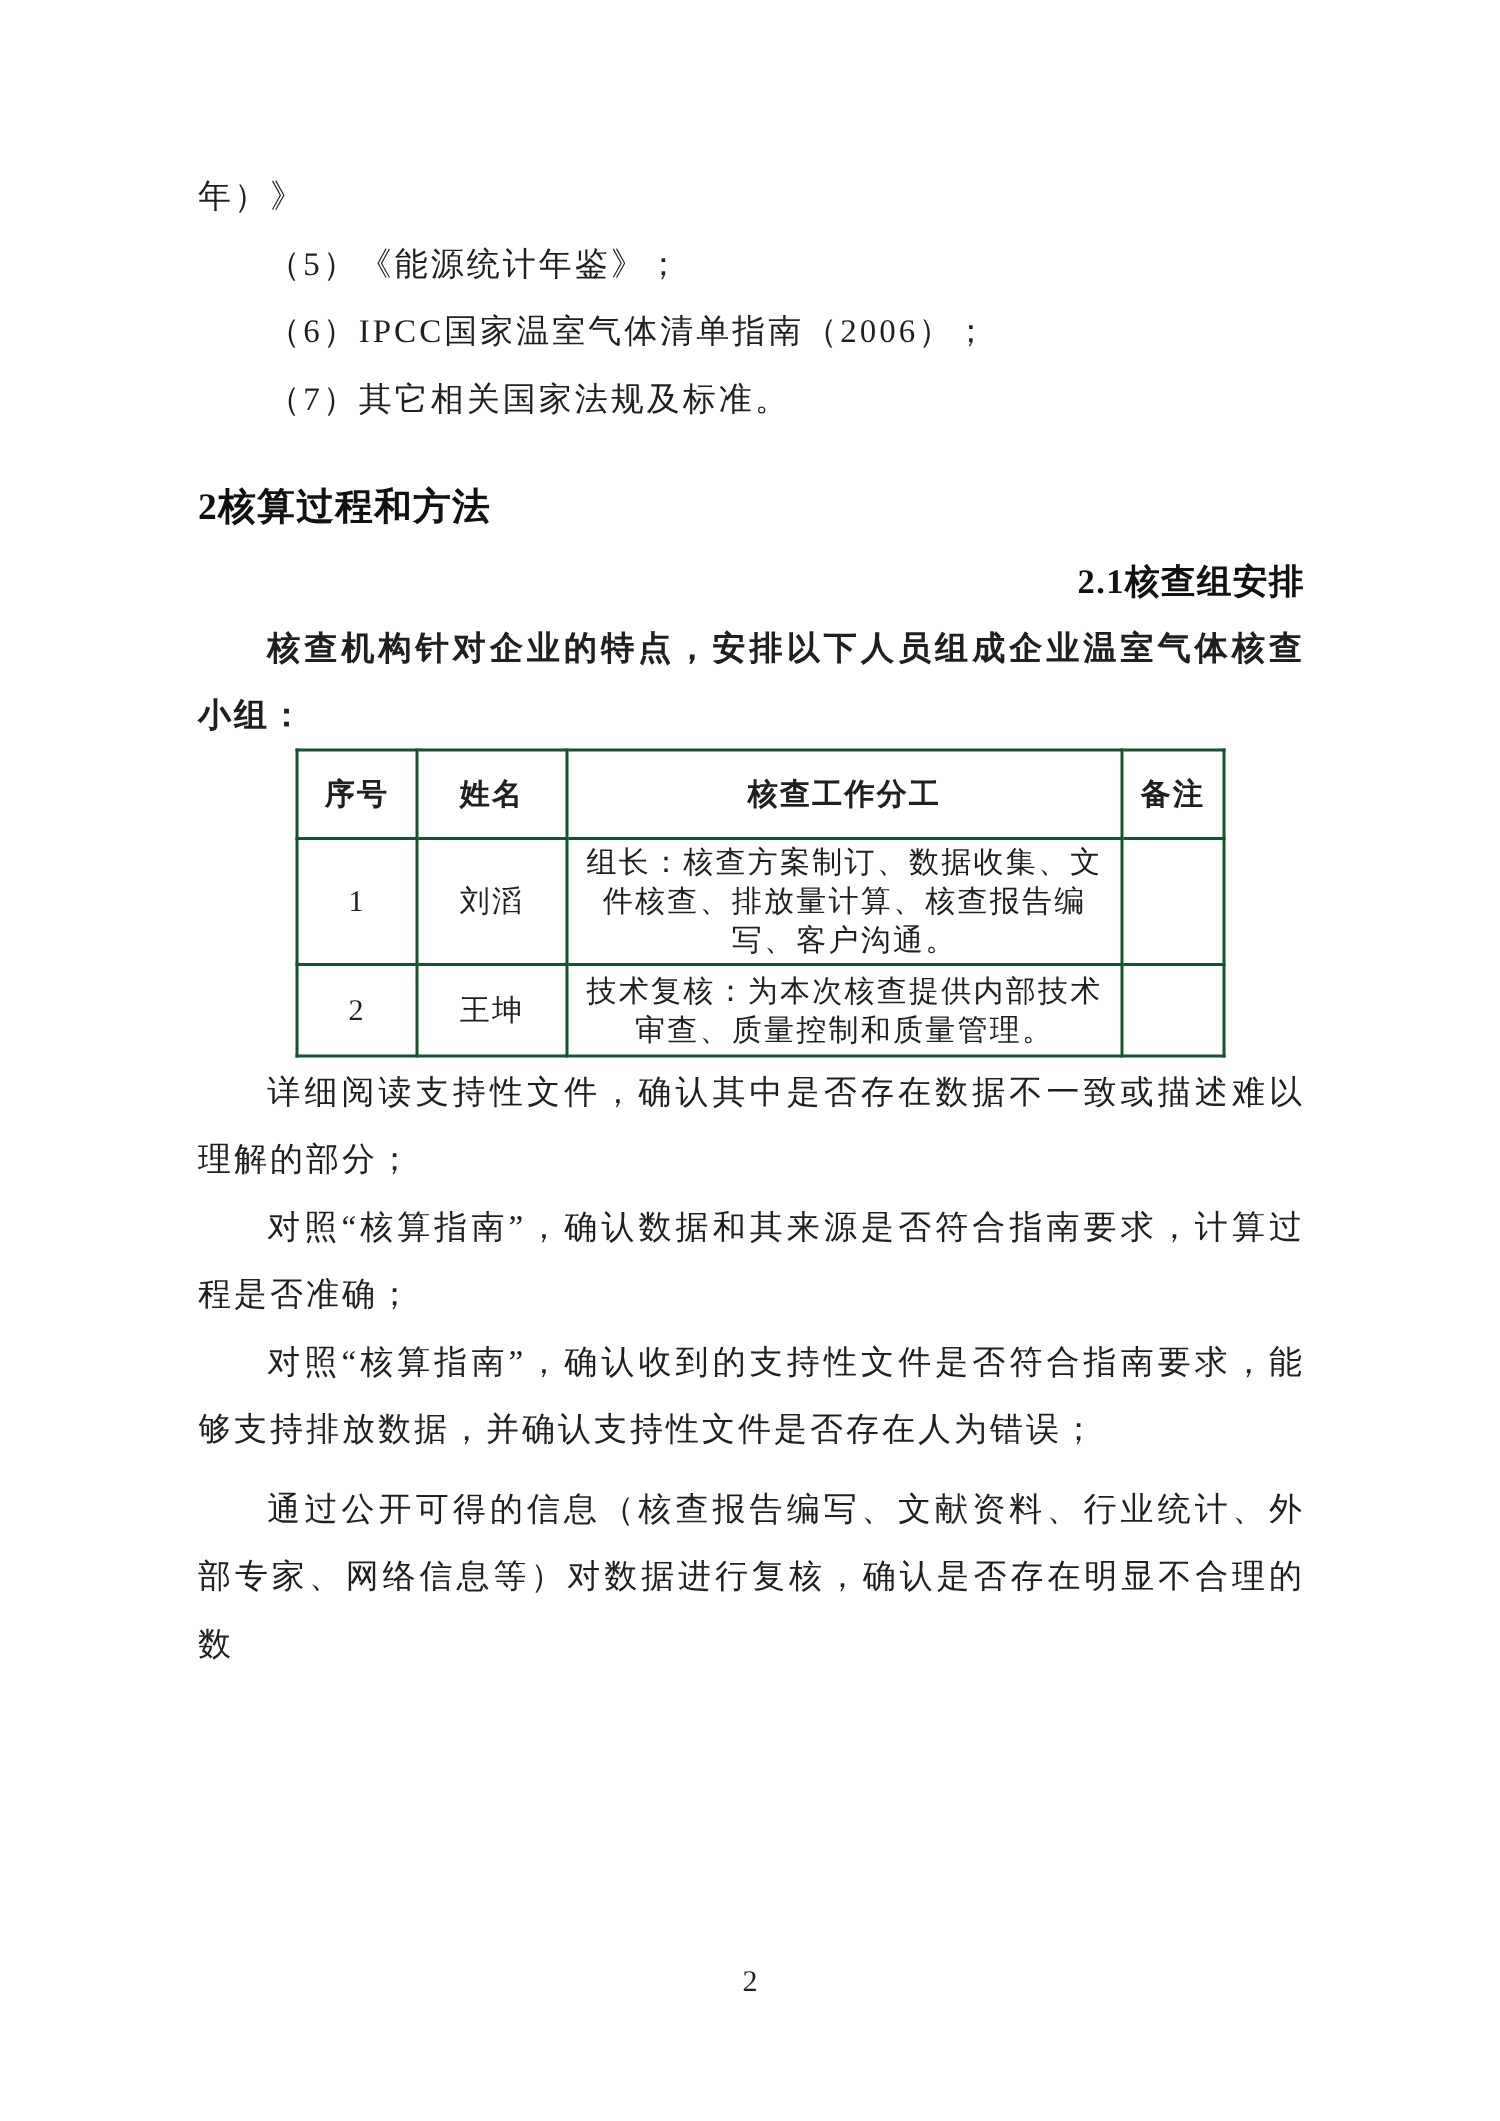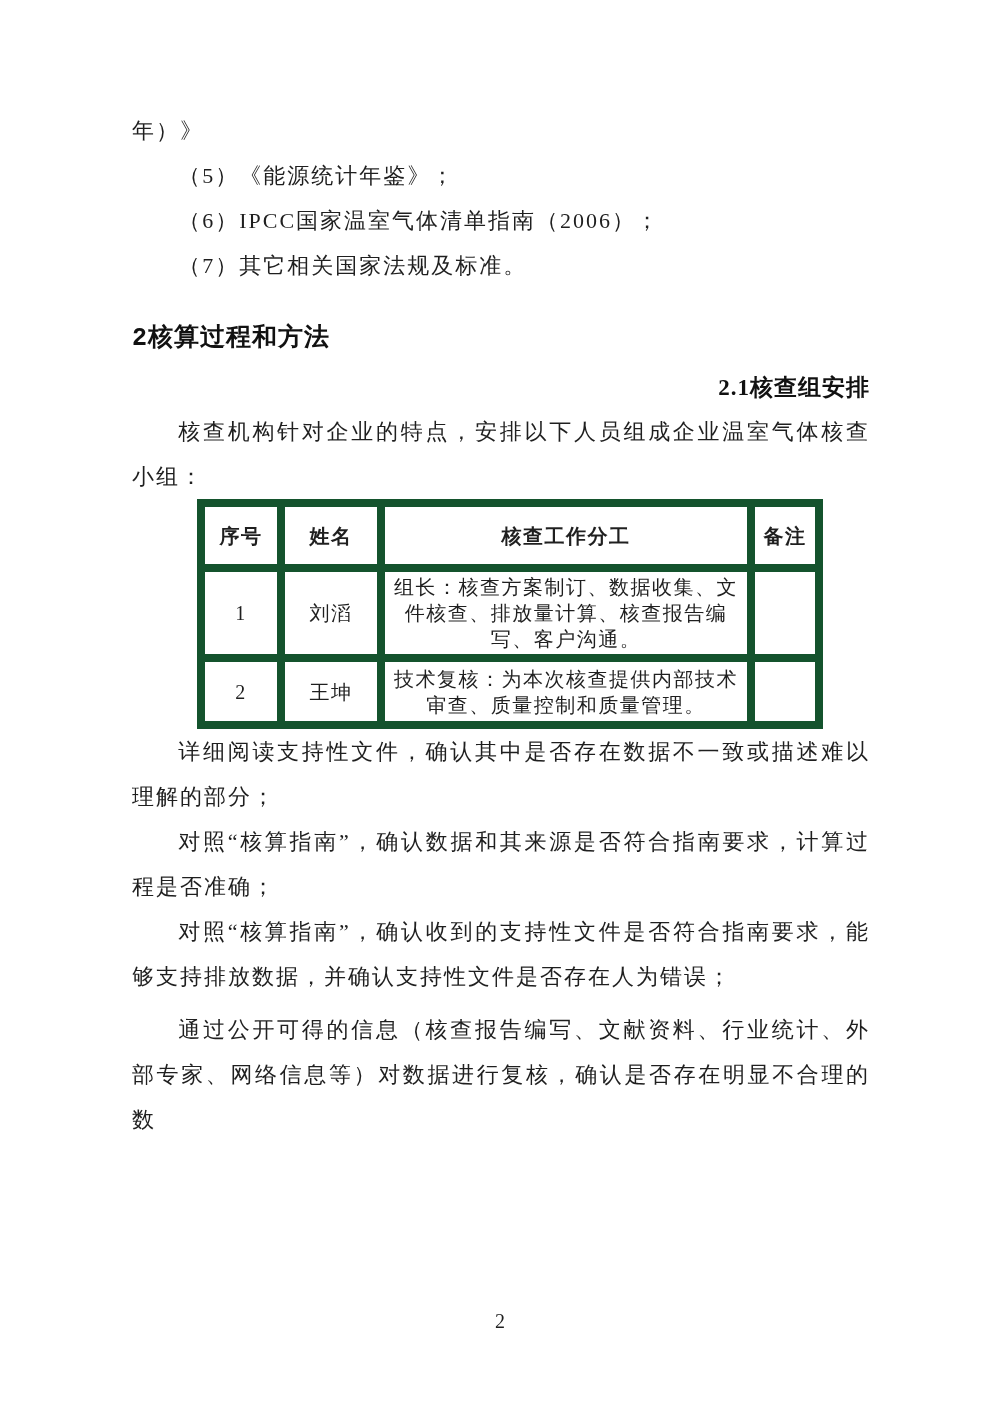--- a/index.html
+++ b/index.html
@@ -29,52 +29,52 @@
     color: #1f1f1f;
   }
   p.indent { text-indent: 2.1em; }
   h1.sec-heading {
     margin: 34px 0 0 0;
     font-size: 25px;
     line-height: 34px;
     font-weight: bold;
     letter-spacing: 1px;
     color: #111;
-    font-family: Liberation Mono, monospace;
+    font-family: Liberation Serif, serif;
   }
   h2.sub-heading {
     margin: 15px 0 0 0;
     padding-left: 48px;
     font-size: 23px;
     line-height: 33px;
     font-weight: bold;
     letter-spacing: 1px;
     color: #111;
     text-align: right;
   }
   h2.sub-heading.after-table { margin-top: 10px; }
-  p.intro { margin-top: 5px; }
+  p.intro { margin-top: 5px; font-weight: bold; }
   .table-caption {
     margin: 8px 0 0 65px;
     width: 618px;
     text-align: center;
     font-size: 22px;
     line-height: 30px;
     font-weight: bold;
     letter-spacing: 1px;
     color: #111;
   }
   table.doc-table {
     margin-left: 65px;
     width: 618px;
     border-collapse: collapse;
     table-layout: fixed;
   }
   table.doc-table td, table.doc-table th {
-    border: 8px solid #14532d;
+    border: 2px solid #14532d;
     text-align: center;
     vertical-align: middle;
     font-size: 20px;
     line-height: 26px;
     letter-spacing: 1.5px;
     color: #1f1f1f;
     padding: 2px 6px;
     font-weight: normal;
   }
   table.doc-table th {

